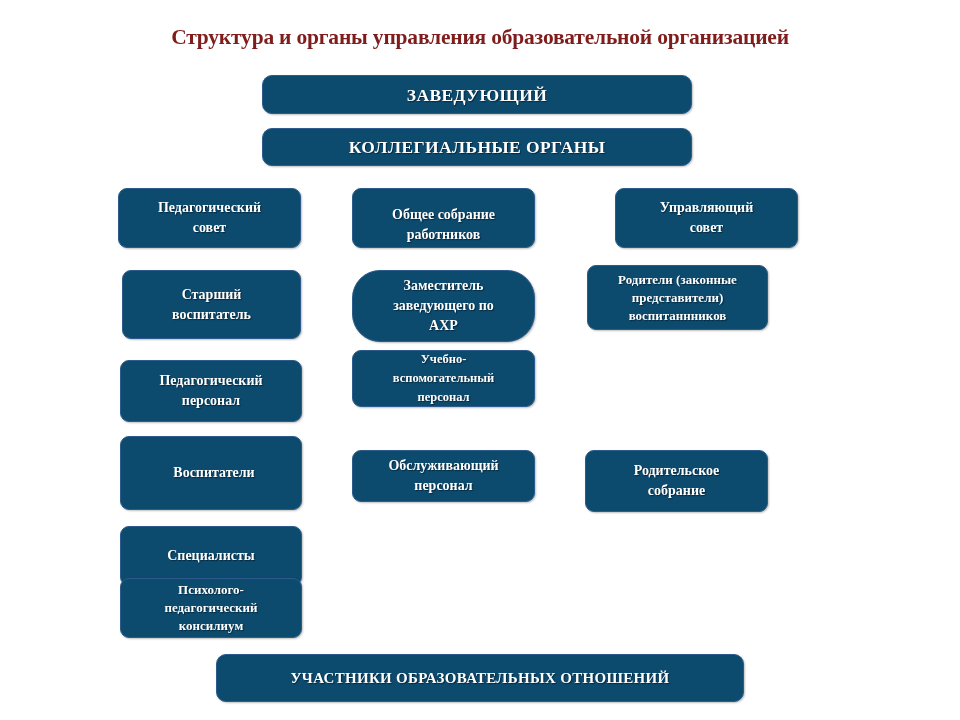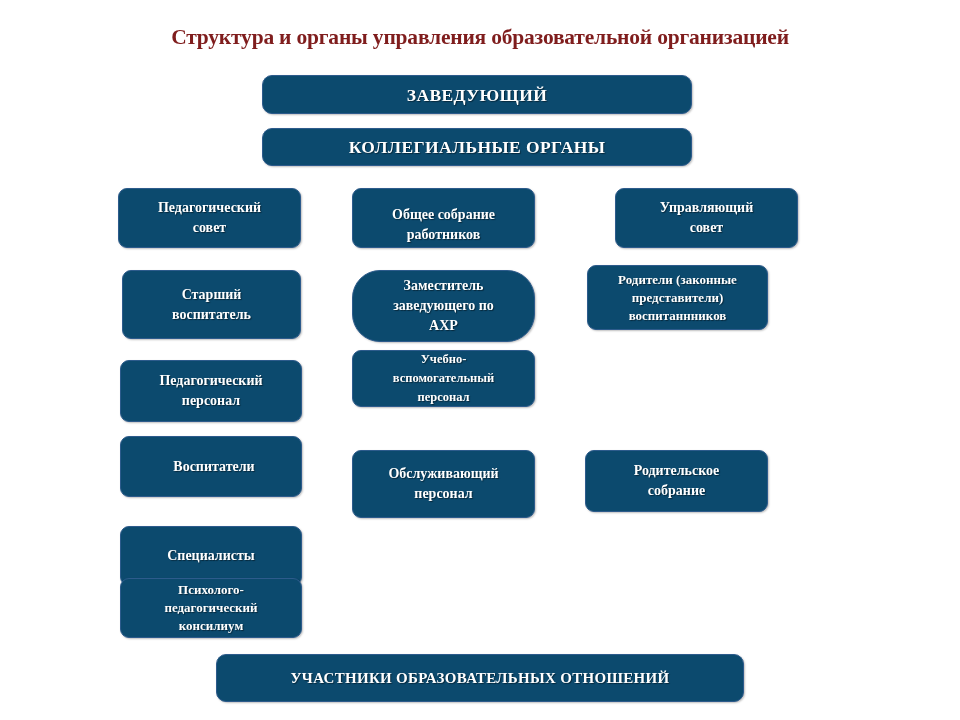--- a/index.html
+++ b/index.html
@@ -107,21 +107,21 @@
   <div class="node item" style="left:122px; top:270px; width:179px; height:69px;">
     <span class="node-label">Старший
 воспитатель</span>
   </div>
 
   <div class="node item" style="left:120px; top:360px; width:182px; height:62px;">
     <span class="node-label">Педагогический
 персонал</span>
   </div>
 
-  <div class="node item" style="left:120px; top:436px; width:182px; height:61px;padding-left:12px;">
+  <div class="node item" style="left:120px; top:436px; width:182px; height:74px;padding-left:12px;">
     <span class="node-label">Воспитатели</span>
   </div>
 
   <div class="node item" style="left:120px; top:503px; width:182px; height:60px;margin-top:23px;">
     <span class="node-label">Специалисты</span>
   </div>
 
   <div class="node item-xs" style="left:120px; top:578px; width:182px; height:60px;">
     <span class="node-label">Психолого-
 педагогический
@@ -138,21 +138,21 @@
 заведующего по
 АХР</span>
   </div>
 
   <div class="node item-sm" style="left:352px; top:350px; width:183px; height:57px;">
     <span class="node-label">Учебно-
 вспомогательный
 персонал</span>
   </div>
 
-  <div class="node item" style="left:352px; top:450px; width:183px; height:68px;">
+  <div class="node item" style="left:352px; top:450px; width:183px; height:52px;">
     <span class="node-label">Обслуживающий
 персонал</span>
   </div>
 
   <div class="node item" style="left:585px; top:188px; width:183px; height:60px;margin-left:30px;">
     <span class="node-label">Управляющий
 совет</span>
   </div>
 
   <div class="node item-xs" style="left:587px; top:265px; width:181px; height:65px;">

